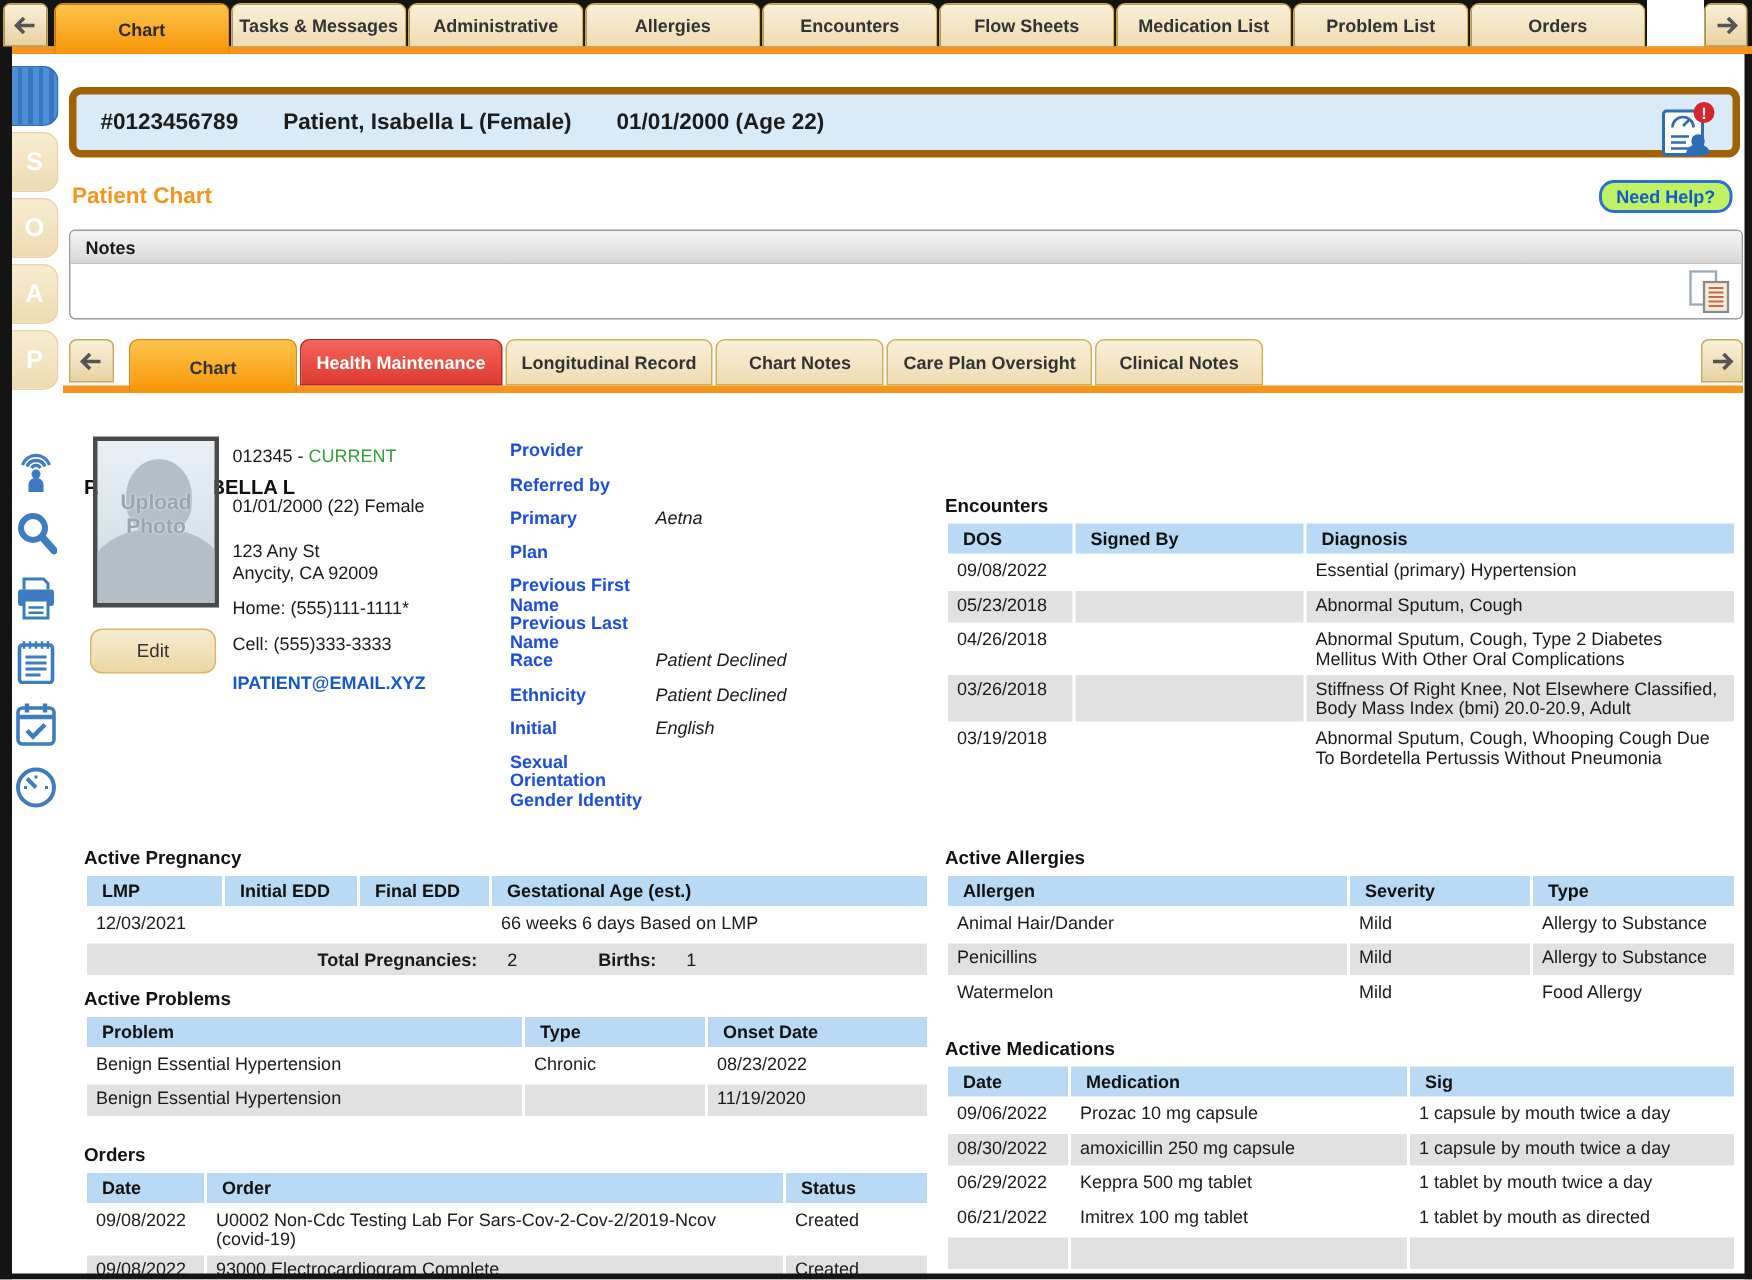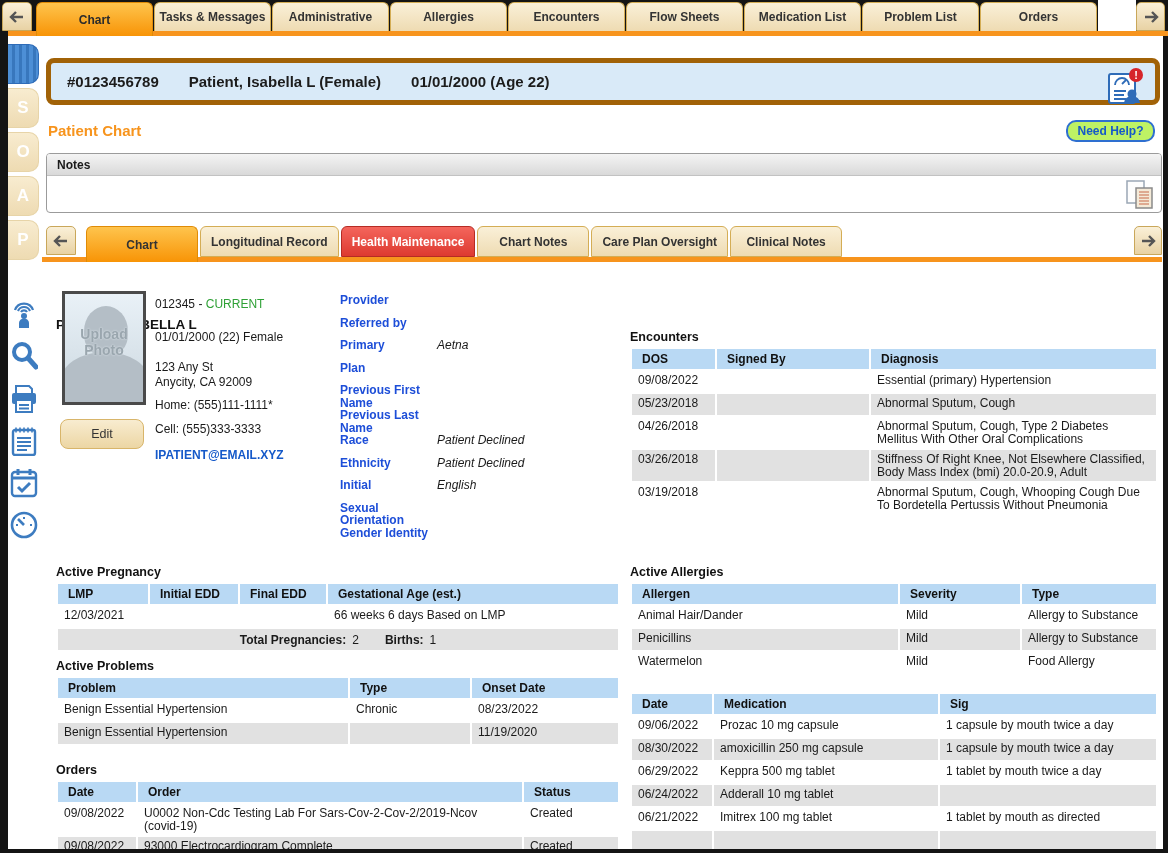--- a/index.html
+++ b/index.html
@@ -67,21 +67,21 @@
   .demo-label { width:92px; margin-right:5px; font-size:12px; font-weight:bold; color:#1d4ed8; line-height:12.5px; }
   .demo-value { font-size:12px; color:#1a1a1a; line-height:12.5px;font-style:italic; }
 
   
   .section { position:absolute; }
   .sec-title { font-size:12.5px; font-weight:bold; color:#111; margin-bottom:3px; }
   table.grid { border-collapse:separate; border-spacing:2px; width:100%; table-layout:fixed; }
   table.grid th { background:#b9d9f4; font-size:12px; font-weight:bold; color:#111; text-align:left; padding:3px 10px; height:20px; overflow:hidden; white-space:nowrap; }
   table.grid td { font-size:12px; color:#1a1a1a; padding:3px 6px; height:21px; line-height:12.5px; vertical-align:top; background:#fff; }
   table.grid tr.alt td { background:#e1e1e1; }
-  .summary-row { background:#e1e1e1; height:21px; margin:0 2px; display:flex; align-items:center; justify-content:center; font-size:12px; color:#1a1a1a; gap:6px; }
+  .summary-row { background:#e1e1e1; height:21px; margin:0 2px; display:flex; align-items:center; justify-content:center; font-size:12px; color:#1a1a1a; gap:20px; }
   .summary-row b { font-weight:bold; }
   .sp20 { display:inline-block; width:14px; }
 
   
   .t-enc col:nth-child(1){width:83px;} .t-enc col:nth-child(2){width:152px;}
   .t-preg col:nth-child(1){width:90px;} .t-preg col:nth-child(2){width:88px;} .t-preg col:nth-child(3){width:86px;}
   .t-prob col:nth-child(2){width:120px;} .t-prob col:nth-child(3){width:146px;}
   .t-ord col:nth-child(1){width:78px;} .t-ord col:nth-child(3){width:94px;}
   .t-all col:nth-child(2){width:120px;} .t-all col:nth-child(3){width:134px;}
   .t-med col:nth-child(1){width:80px;} .t-med col:nth-child(2){width:224px;}
@@ -204,22 +204,22 @@
   </div>
 </div>
 
 <div class="arrow-btn" id="sub-arrow-left">
   <svg viewBox="0 0 16 12">
       <path d="M7 1 L2 6 L7 11 M2 6 H14" stroke="#555" stroke-width="2.4" fill="none"></path>
     </svg>
 </div>
 <div class="sub-tabs" id="sub-tabs">
     <div class="stab active">Chart</div>
+    <div class="stab alert">Health Maintenance</div>
     <div class="stab">Longitudinal Record</div>
-    <div class="stab alert">Health Maintenance</div>
     <div class="stab">Chart Notes</div>
     <div class="stab">Care Plan Oversight</div>
     <div class="stab">Clinical Notes</div>
   </div>
 <div class="arrow-btn" id="sub-arrow-right">
   <svg viewBox="0 0 16 12">
       <path d="M9 1 L14 6 L9 11 M2 6 H14" stroke="#555" stroke-width="2.4" fill="none"></path>
     </svg>
 </div>
 <div class="sub-strip"></div>
@@ -466,20 +466,21 @@
             <td>Watermelon</td>
             <td>Mild</td>
             <td>Food Allergy</td>
           </tr>
         </tbody>
       </table>
     </div>
 </div>
 
 <div class="section" style="left:630px; top:692px; width:528px;">
+  <div class="sec-title">Active Medications</div>
   <div>
       <table class="grid t-med">
         <colgroup>
           <col>
           <col>
           <col>
         </colgroup>
         <thead>
           <tr>
             <th>Date</th>
@@ -496,25 +497,20 @@
           <tr class="alt">
             <td>08/30/2022</td>
             <td>amoxicillin 250 mg capsule</td>
             <td>1 capsule by mouth twice a day</td>
           </tr>
           <tr>
             <td>06/29/2022</td>
             <td>Keppra 500 mg tablet</td>
             <td>1 tablet by mouth twice a day</td>
           </tr>
-          <tr class="alt">
-            <td>06/24/2022</td>
-            <td>Adderall 10 mg tablet</td>
-            <td></td>
-          </tr>
           <tr>
             <td>06/21/2022</td>
             <td>Imitrex 100 mg tablet</td>
             <td>1 tablet by mouth as directed</td>
           </tr>
           <tr class="alt">
             <td></td>
             <td></td>
             <td></td>
           </tr>

